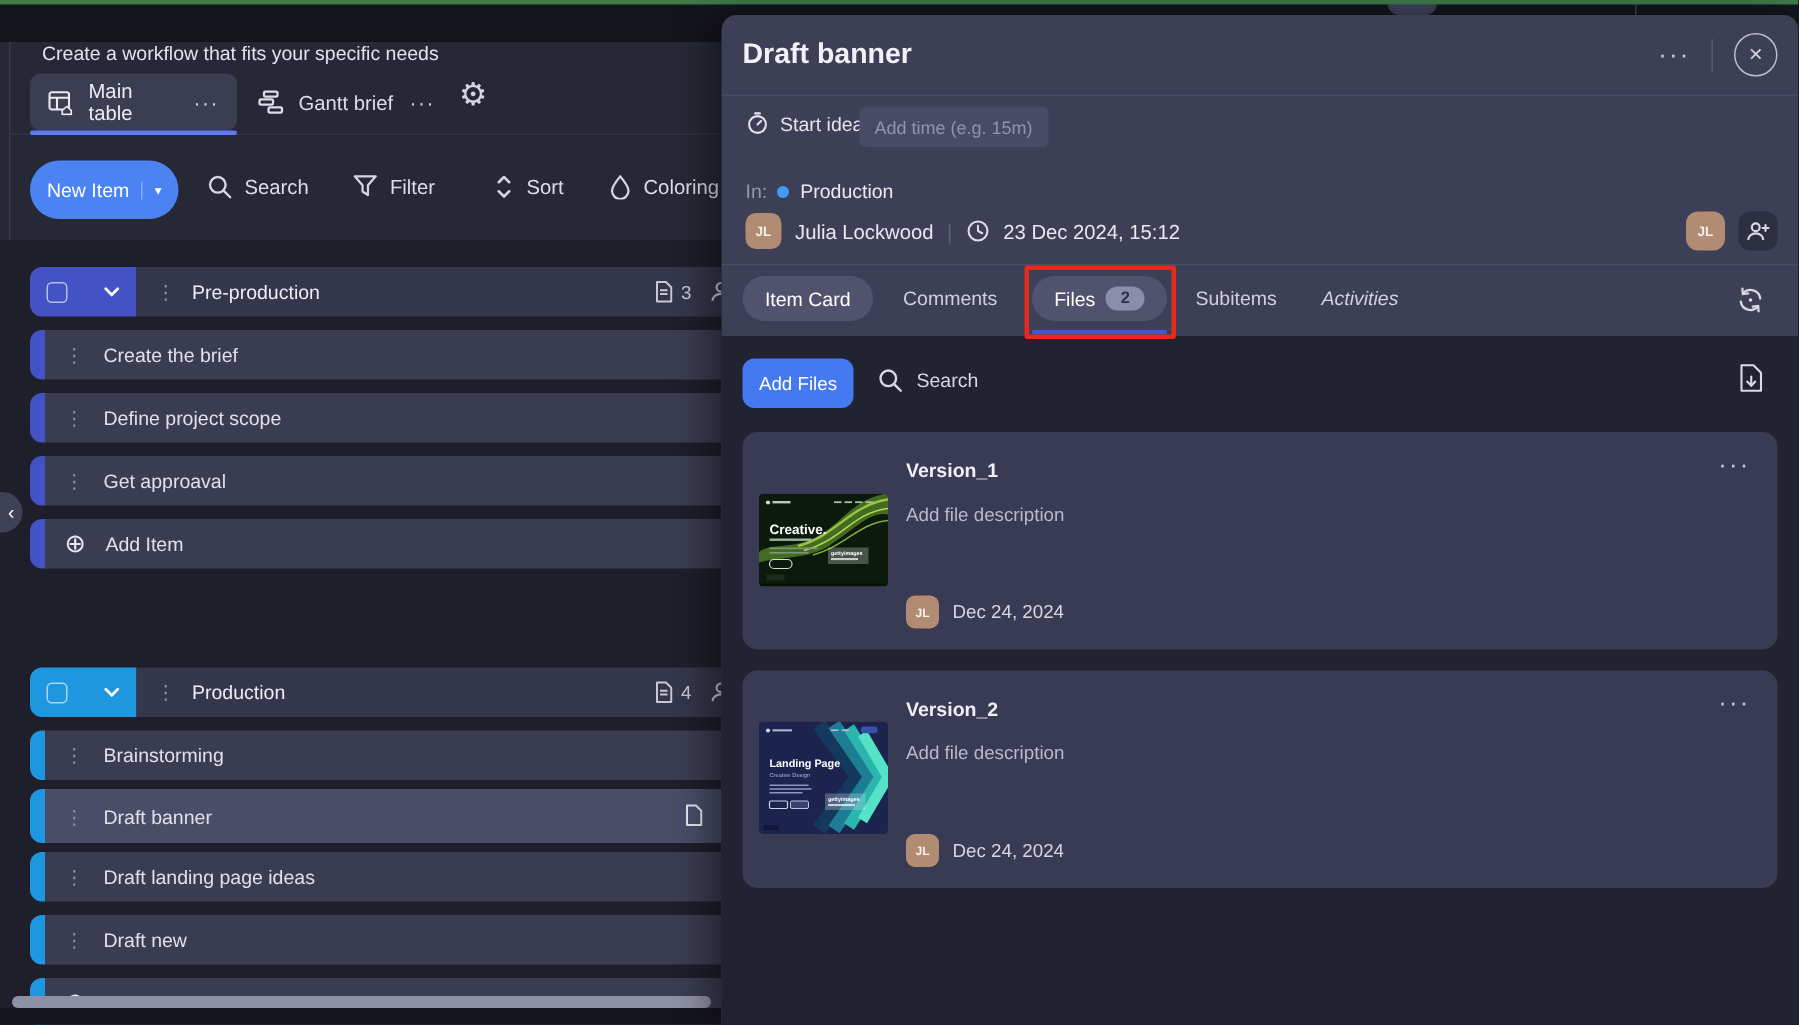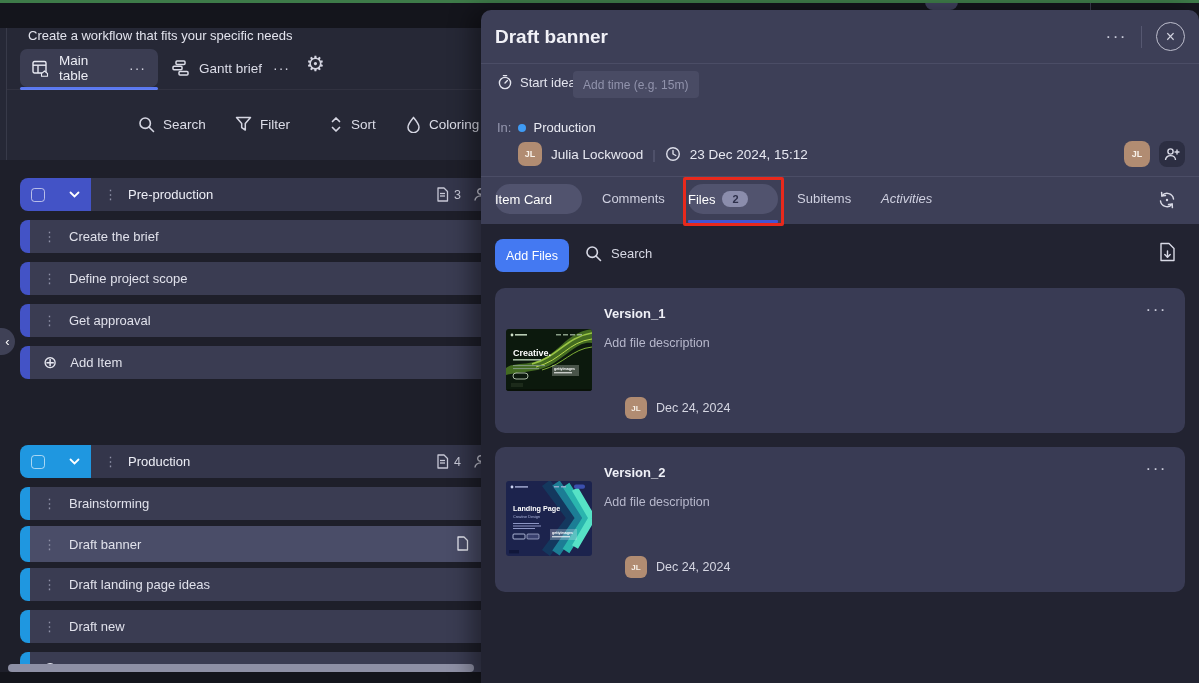--- a/index.html
+++ b/index.html
@@ -70,31 +70,31 @@
   .start-timer { position:absolute; left:16px; top:64px; display:flex; align-items:center; gap:7px; color:#e3e4ee; font-size:13px; }
   .time-input { position:absolute; left:92px; top:61px; width:126px; height:27px; background:#494b64; border:none; border-radius:4px;
     color:#e6e6f0; font-size:12px; padding:0 10px; font-family:"Liberation Sans", sans-serif; }
   .time-input::placeholder { color:#9193ac; }
 
   .in-row { position:absolute; left:16px; top:110px; display:flex; align-items:center; gap:7px; font-size:13px; }
   .in-label { color:#9597af; }
   .status-dot { width:8px; height:8px; border-radius:50%; background:#3f9bf5; }
   .in-group { color:#e9eaf2; }
   .owner-row { position:absolute; left:16px; top:131px; right:14px; display:flex; align-items:center; gap:9px; font-size:13.5px; color:#e7e8f1; }
-  .avatar { background:#b18c72; color:#f8f1e9; display:flex; align-items:center; justify-content:center; font-weight:700;margin-left:21px; }
+  .avatar { background:#b18c72; color:#f8f1e9; display:flex; align-items:center; justify-content:center; font-weight:700; }
   .av-24 { width:24px; height:24px; border-radius:7px; font-size:9px; }
   .av-26 { width:26px; height:26px; border-radius:8px; font-size:9px; }
   .av-22 { width:22px; height:22px; border-radius:6px; font-size:8px; }
   .pipe { color:#5f6179; }
   .owner-spacer { flex:1; }
   .person-add-btn { width:26px; height:26px; border-radius:8px; background:#2c2e42; display:flex; align-items:center; justify-content:center; }
 
   .d-divider { position:absolute; left:0; right:0; top:166px; height:1px; background:#4b4d66; }
   .d-tabs { position:absolute; left:0; right:0; top:166px; height:48px; }
-  .tab-pill { position:absolute; top:8px; height:30px; border-radius:16px; background:#51536e; display:flex; align-items:center; gap:7px; color:#fff; font-size:13px; }
+  .tab-pill { position:absolute; top:8px; height:30px; border-radius:16px; background:#51536e; display:flex; align-items:center; justify-content:center; gap:7px; color:#fff; font-size:13px; }
   .tp-itemcard { left:14px; width:87px; }
   .tp-files { left:207px; width:90px; }
   .tab-plain { position:absolute; top:8px; height:30px; line-height:30px; color:#cfd0e0; font-size:13px; }
   .tb-comments { left:121px; } .tb-subitems { left:316px; } .tb-activities { left:400px;font-style:italic; }
   .files-badge { width:26px; height:16px; border-radius:9px; background:#8b8dac; color:#2d2f4a; font-size:11px; font-weight:700;
     display:flex; align-items:center; justify-content:center; }
   .files-underline { position:absolute; left:207px; top:44px; width:90px; height:3px; background:#4554d1; border-radius:1px; }
   .sync-btn { position:absolute; right:22px; top:14px; display:flex; }
 
   .annotation { position:absolute; left:202px; top:167px; width:101px; height:49px; border:3px solid #e8291c; border-radius:2px; z-index:60; }
@@ -152,20 +152,24 @@
           <rect x="1" y="6.3" width="9" height="3.4" rx="1"></rect>
           <rect x="7" y="11.6" width="9" height="3.4" rx="1"></rect>
         </svg>
       </span>
       <span>Gantt brief</span>
       <span class="mini-dots">···</span>
     </div>
     <span class="gear">⚙</span>
     <span class="tabs-row-sep"></span>
 
+    <div class="new-item-btn">
+      <span>New Item</span>
+      <span class="new-item-caret">▾</span>
+    </div>
     <div class="tool t-search">
       <span class="ticon">
         <svg width="17" height="17" viewBox="0 0 17 17" fill="none" stroke="currentColor" stroke-width="1.6">
             <circle cx="7.2" cy="7.2" r="5.2"></circle>
             <line x1="11.2" y1="11.2" x2="15.5" y2="15.5" stroke-linecap="round"></line>
           </svg>
       </span>
       <span>Search</span>
     </div>
     <div class="tool t-filter">

